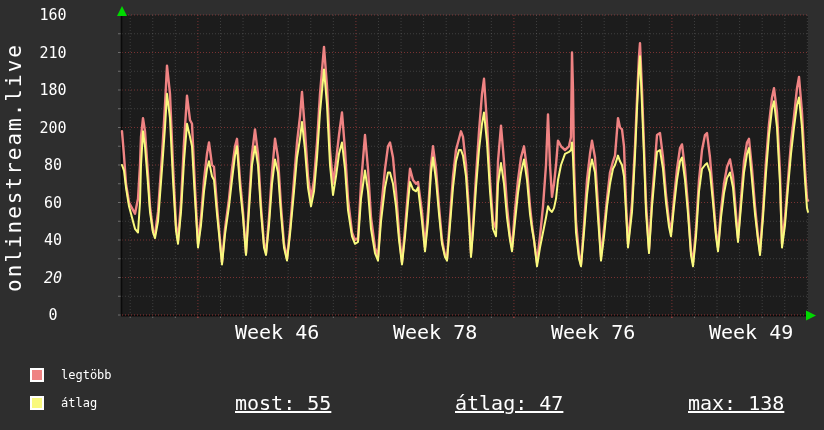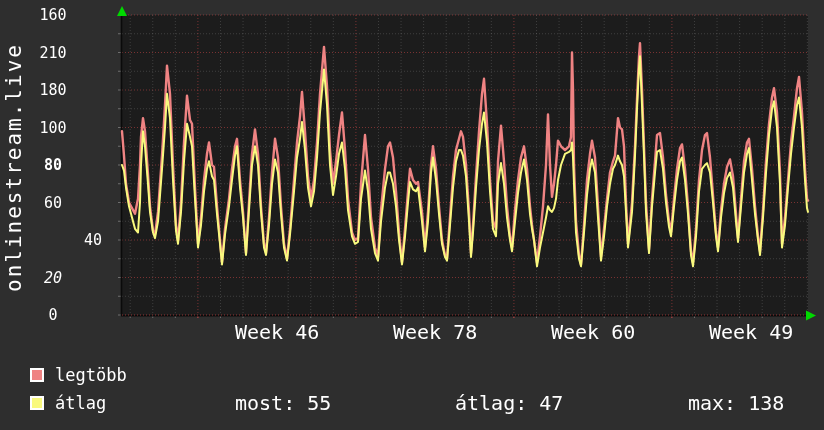--- a/index.html
+++ b/index.html
@@ -21,24 +21,24 @@
   .vtitle{
     position:absolute;left:1px;top:40px;height:256px;width:26px;
     writing-mode:vertical-rl;transform:rotate(180deg);
     font-size:21px;letter-spacing:2px;color:#fff;
     display:flex;align-items:center;justify-content:center;
   }
   .legend-swatch{
     position:absolute;width:10px;height:10px;border:2px solid #ffffff;left:30px;
   }
   .legend-label{
-    position:absolute;left:55px;font-size:17px;line-height:22px;color:#fff;white-space:pre;
+    position:absolute;left:61px;font-size:12px;line-height:22px;color:#fff;white-space:pre;
   }
   .stat{
-    position:absolute;top:392px;font-size:20px;line-height:22px;color:#fff;white-space:pre;
+    position:absolute;top:392px;font-size:20px;line-height:22px;color:#fff;white-space:pre;text-decoration:underline;
   }
 </style>
 </head>
 <body>
 
 <div id="stage">
   <svg id="chart-svg" width="824" height="430" viewBox="0 0 824 430">
       <rect x="122" y="15" width="686" height="300" fill="#1c1c1c"></rect>
       <g>
         <line x1="122" y1="296.25" x2="808" y2="296.25" stroke="#9a9a9a" stroke-opacity="0.28" stroke-width="1" stroke-dasharray="1,2"></line>
@@ -146,32 +146,32 @@
       <polyline points="122,165.0 124,170.6 126,187.5 129,206.3 132,217.5 135,228.8 138,232.5 140,202.5 141,165.0 143,131.3 145,146.3 148,183.8 150,211.9 153,232.5 155,238.1 158,221.3 162,168.8 165,127.5 167,93.8 170,118.1 173,180.0 176,230.6 178,243.8 181,211.9 184,161.3 187,123.8 190,136.9 192,146.3 195,198.8 198,247.5 201,225.0 204,191.3 207,168.8 209,161.3 212,176.3 214,180.0 217,213.8 220,243.8 222,264.4 225,234.4 229,206.3 232,180.0 235,155.6 237,146.3 240,187.5 243,217.5 246,255.0 249,210.0 252,165.0 255,146.3 258,165.0 261,211.9 264,247.5 266,255.0 269,225.0 272,183.8 275,159.4 278,172.5 281,213.8 284,247.5 287,260.6 290,234.4 294,191.3 297,157.5 300,138.8 302,121.9 305,150.0 308,187.5 311,206.3 314,191.3 317,157.5 320,112.5 324,69.4 327,105.0 330,165.0 333,195.0 336,176.3 339,153.8 342,142.5 345,168.8 348,210.0 352,236.3 355,243.8 358,241.9 361,198.8 365,170.6 368,191.3 371,228.8 375,253.1 378,260.6 381,221.3 385,187.5 388,172.5 390,172.5 393,183.8 396,206.3 399,240.0 402,264.4 405,236.3 408,202.5 410,181.9 413,189.4 416,191.3 418,187.5 422,221.3 425,251.3 428,221.3 431,172.5 433,157.5 436,180.0 439,213.8 442,243.8 445,256.9 447,260.6 450,225.0 453,187.5 456,161.3 459,150.0 461,150.0 463,155.6 466,176.3 469,221.3 471,256.9 473,232.5 476,187.5 479,150.0 482,123.8 484,112.5 487,142.5 490,191.3 493,228.8 496,236.3 498,183.8 501,163.1 504,183.8 507,217.5 510,240.0 512,251.3 515,221.3 518,193.1 521,172.5 524,159.4 527,180.0 530,213.8 532,228.8 534,240.0 537,266.3 540,247.5 543,232.5 546,217.5 548,206.3 550,210.0 552,211.9 554,208.1 556,198.8 558,180.0 561,165.0 565,153.8 569,151.9 571,150.0 572,142.5 573,157.5 574,183.8 576,232.5 579,258.8 581,266.3 584,232.5 587,195.0 590,168.8 592,159.4 595,172.5 598,217.5 601,260.6 604,236.3 607,206.3 610,183.8 613,168.8 615,165.0 618,155.6 620,161.3 622,165.0 624,176.3 626,211.9 628,247.5 632,211.9 635,155.6 637,108.8 639,67.5 640,56.3 642,105.0 644,155.6 646,211.9 649,253.1 652,206.3 655,172.5 657,151.9 660,150.0 663,168.8 666,202.5 669,226.9 671,236.3 674,206.3 677,180.0 680,161.3 682,157.5 685,180.0 688,213.8 691,255.0 693,266.3 696,236.3 699,191.3 702,168.8 705,165.0 707,163.1 710,172.5 713,202.5 716,236.3 718,251.3 721,217.5 724,193.1 727,178.1 730,172.5 733,187.5 736,221.3 738,241.9 741,206.3 744,172.5 747,153.8 749,148.1 752,180.0 755,213.8 758,240.0 760,255.0 763,217.5 766,172.5 769,135.0 772,108.8 774,101.3 777,127.5 780,183.8 782,247.5 785,225.0 788,187.5 791,153.8 794,127.5 797,105.0 799,97.5 802,127.5 805,180.0 807,208.1 808,211.9" fill="none" stroke="#f9f97e" stroke-width="2" stroke-linejoin="round" stroke-linecap="round"></polyline>
       <polygon points="117,16 127,16 122,6" fill="#00d900"></polygon>
       <polygon points="806,310.5 806,320.5 816,315.5" fill="#00d900"></polygon>
     </svg>
 
   <div class="vtitle">onlinestream.live</div>
 
   <div id="ylabels">
       <div class="ylabel" style="top: 303px;">0</div>
       <div class="ylabel" style="top: 265.5px; font-style: italic;">20</div>
-      <div class="ylabel" style="top: 228px; padding-left: 40px;">40</div>
+      <div class="ylabel" style="top: 228px;">40</div>
       <div class="ylabel" style="top: 190.5px;">60</div>
-      <div class="ylabel" style="top: 153px; font-weight: bold;">80</div>
-      <div class="ylabel" style="top: 115.5px;">100</div>
+      <div class="ylabel" style="top: 153px;">80</div>
+      <div class="ylabel" style="top: 115.5px;">200</div>
       <div class="ylabel" style="top: 78px;">180</div>
       <div class="ylabel" style="top: 40.5px;">210</div>
       <div class="ylabel" style="top: 3px;">160</div>
     </div>
   <div id="xlabels">
       <div class="xlabel" style="left: 235px;">Week 46</div>
       <div class="xlabel" style="left: 393px;">Week 78</div>
-      <div class="xlabel" style="left: 551px;">Week 60</div>
+      <div class="xlabel" style="left: 551px;">Week 76</div>
       <div class="xlabel" style="left: 709px;">Week 49</div>
     </div>
 
   <div id="legend">
     <div class="legend-swatch" style="top: 368px; background: rgb(239, 131, 131);"></div>
     <div class="legend-label" style="top:364px;">legtöbb</div>
     <div class="legend-swatch" style="top: 396px; background: rgb(249, 249, 126);"></div>
     <div class="legend-label" style="top:392px;">átlag</div>
     <div class="stat" style="left:235px;">most: 55</div>
     <div class="stat" style="left:455px;">átlag: 47</div>

